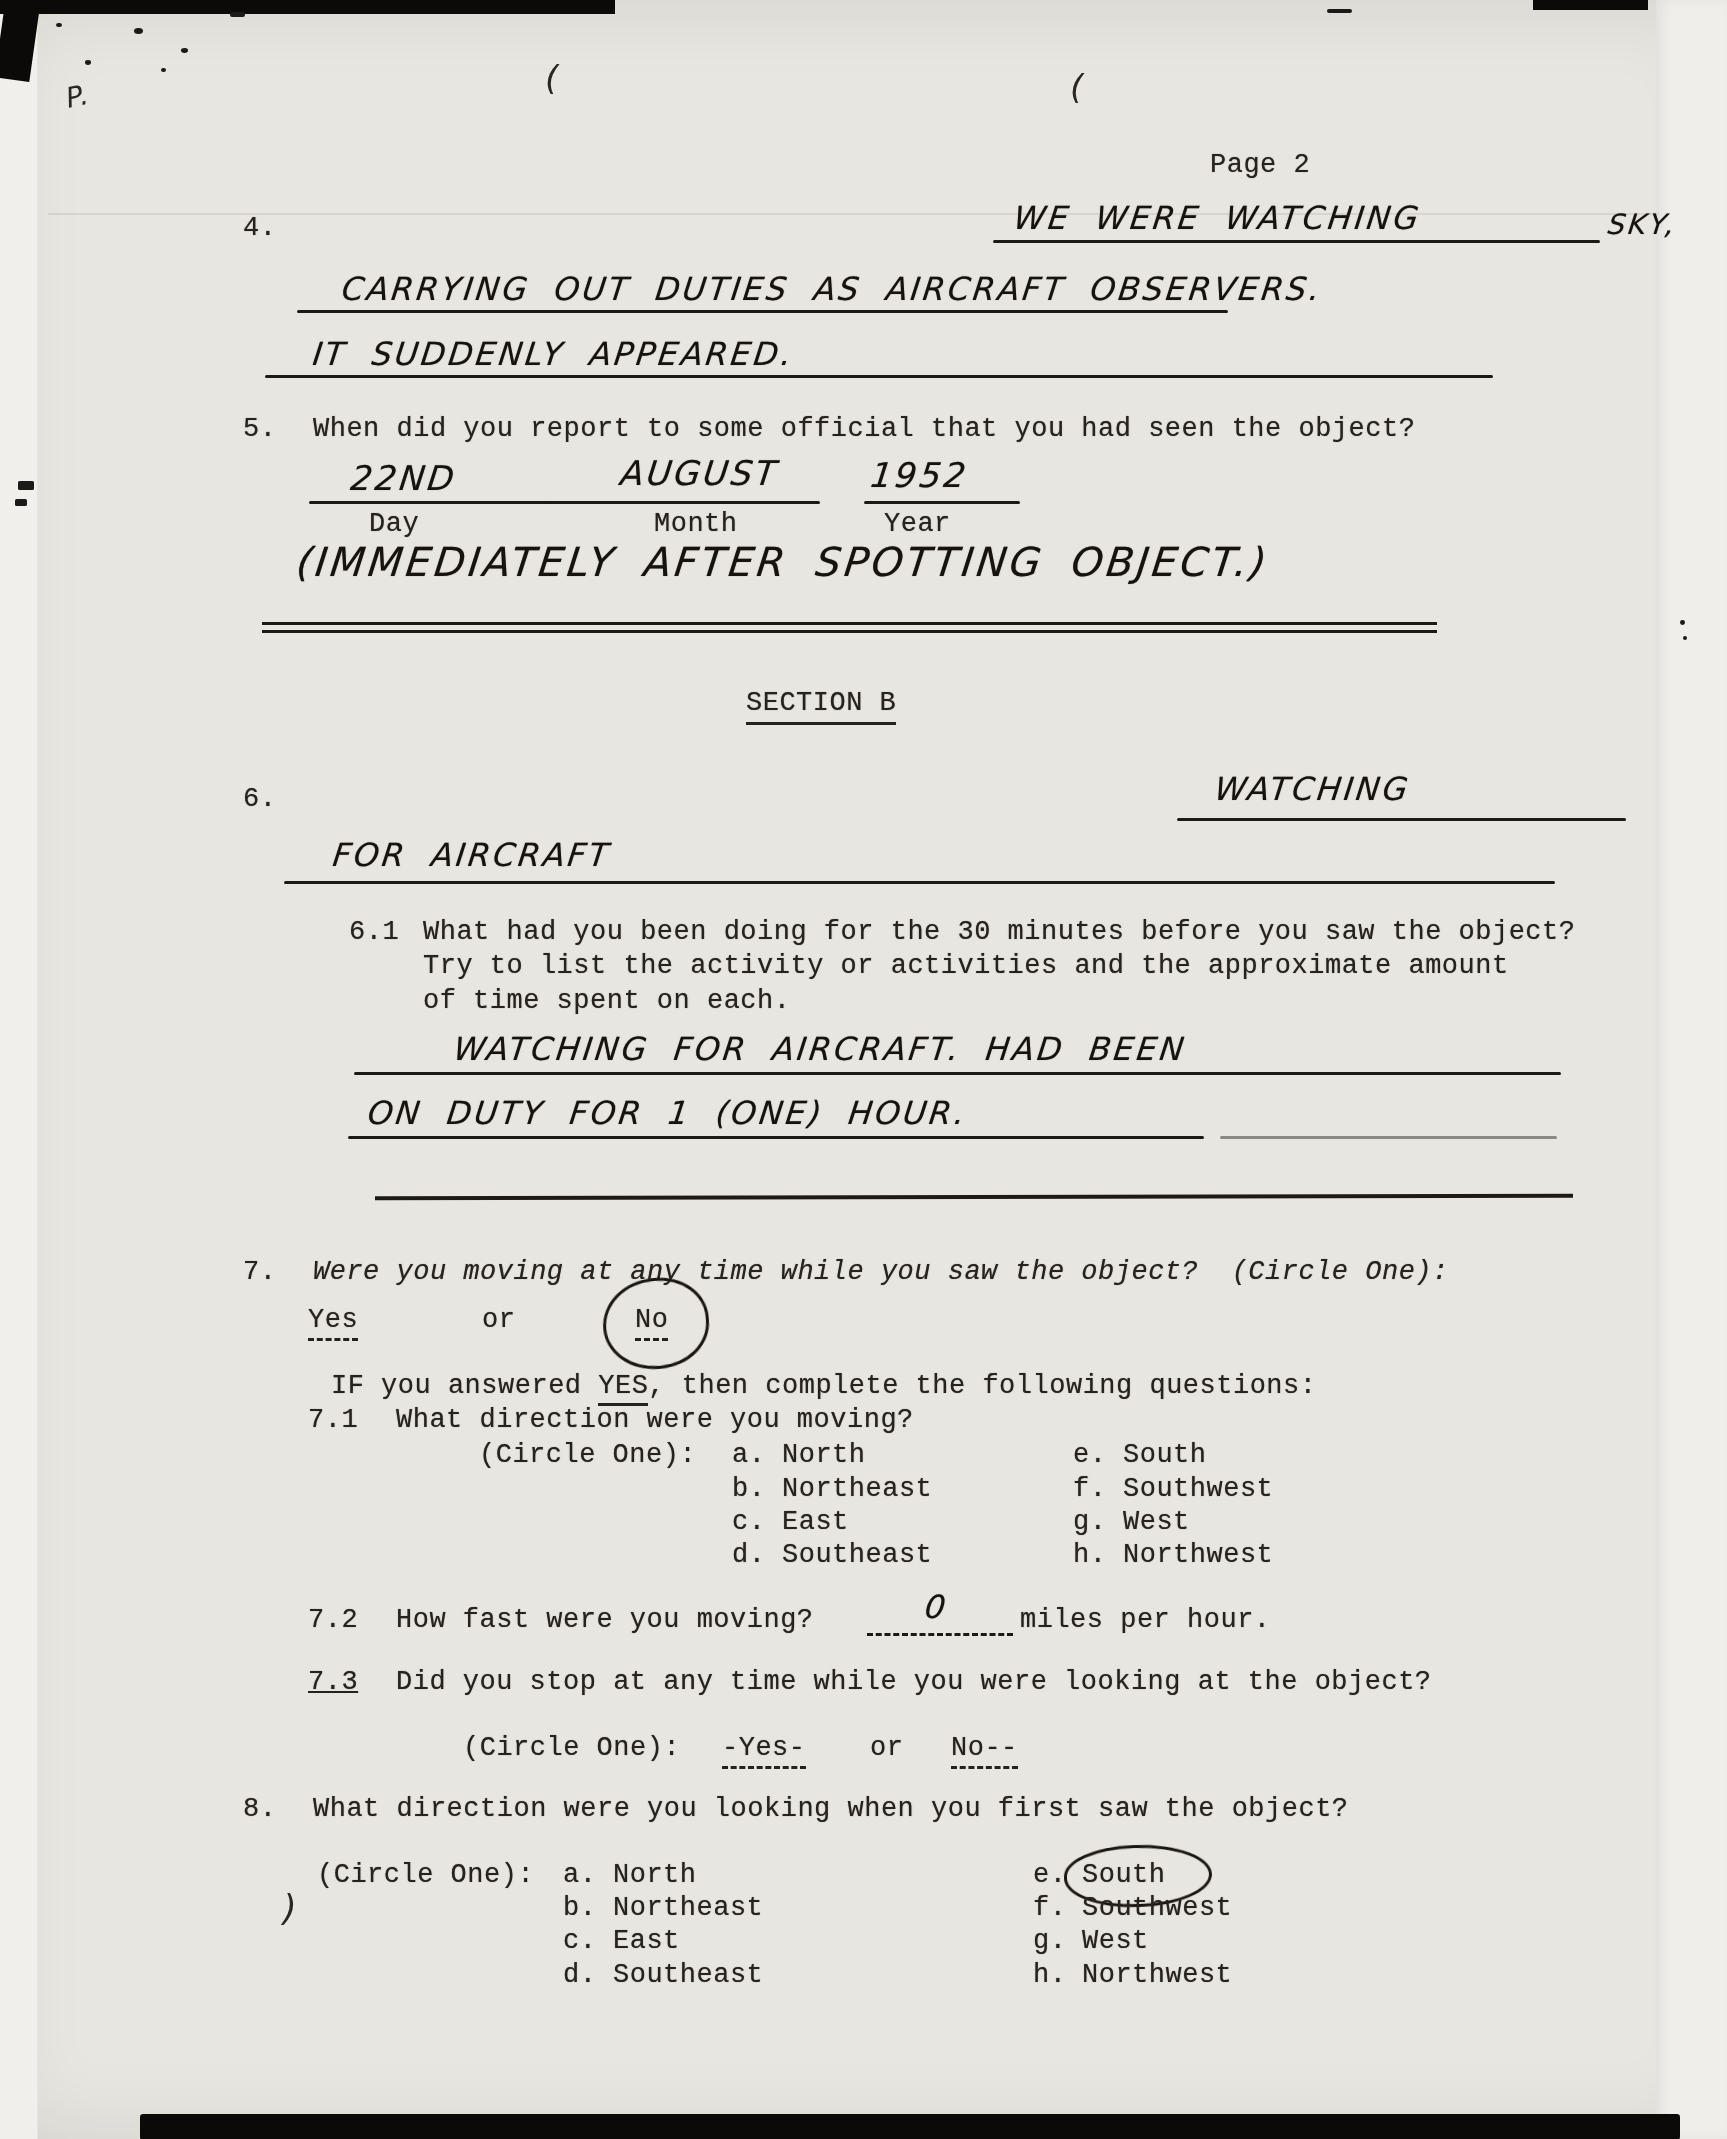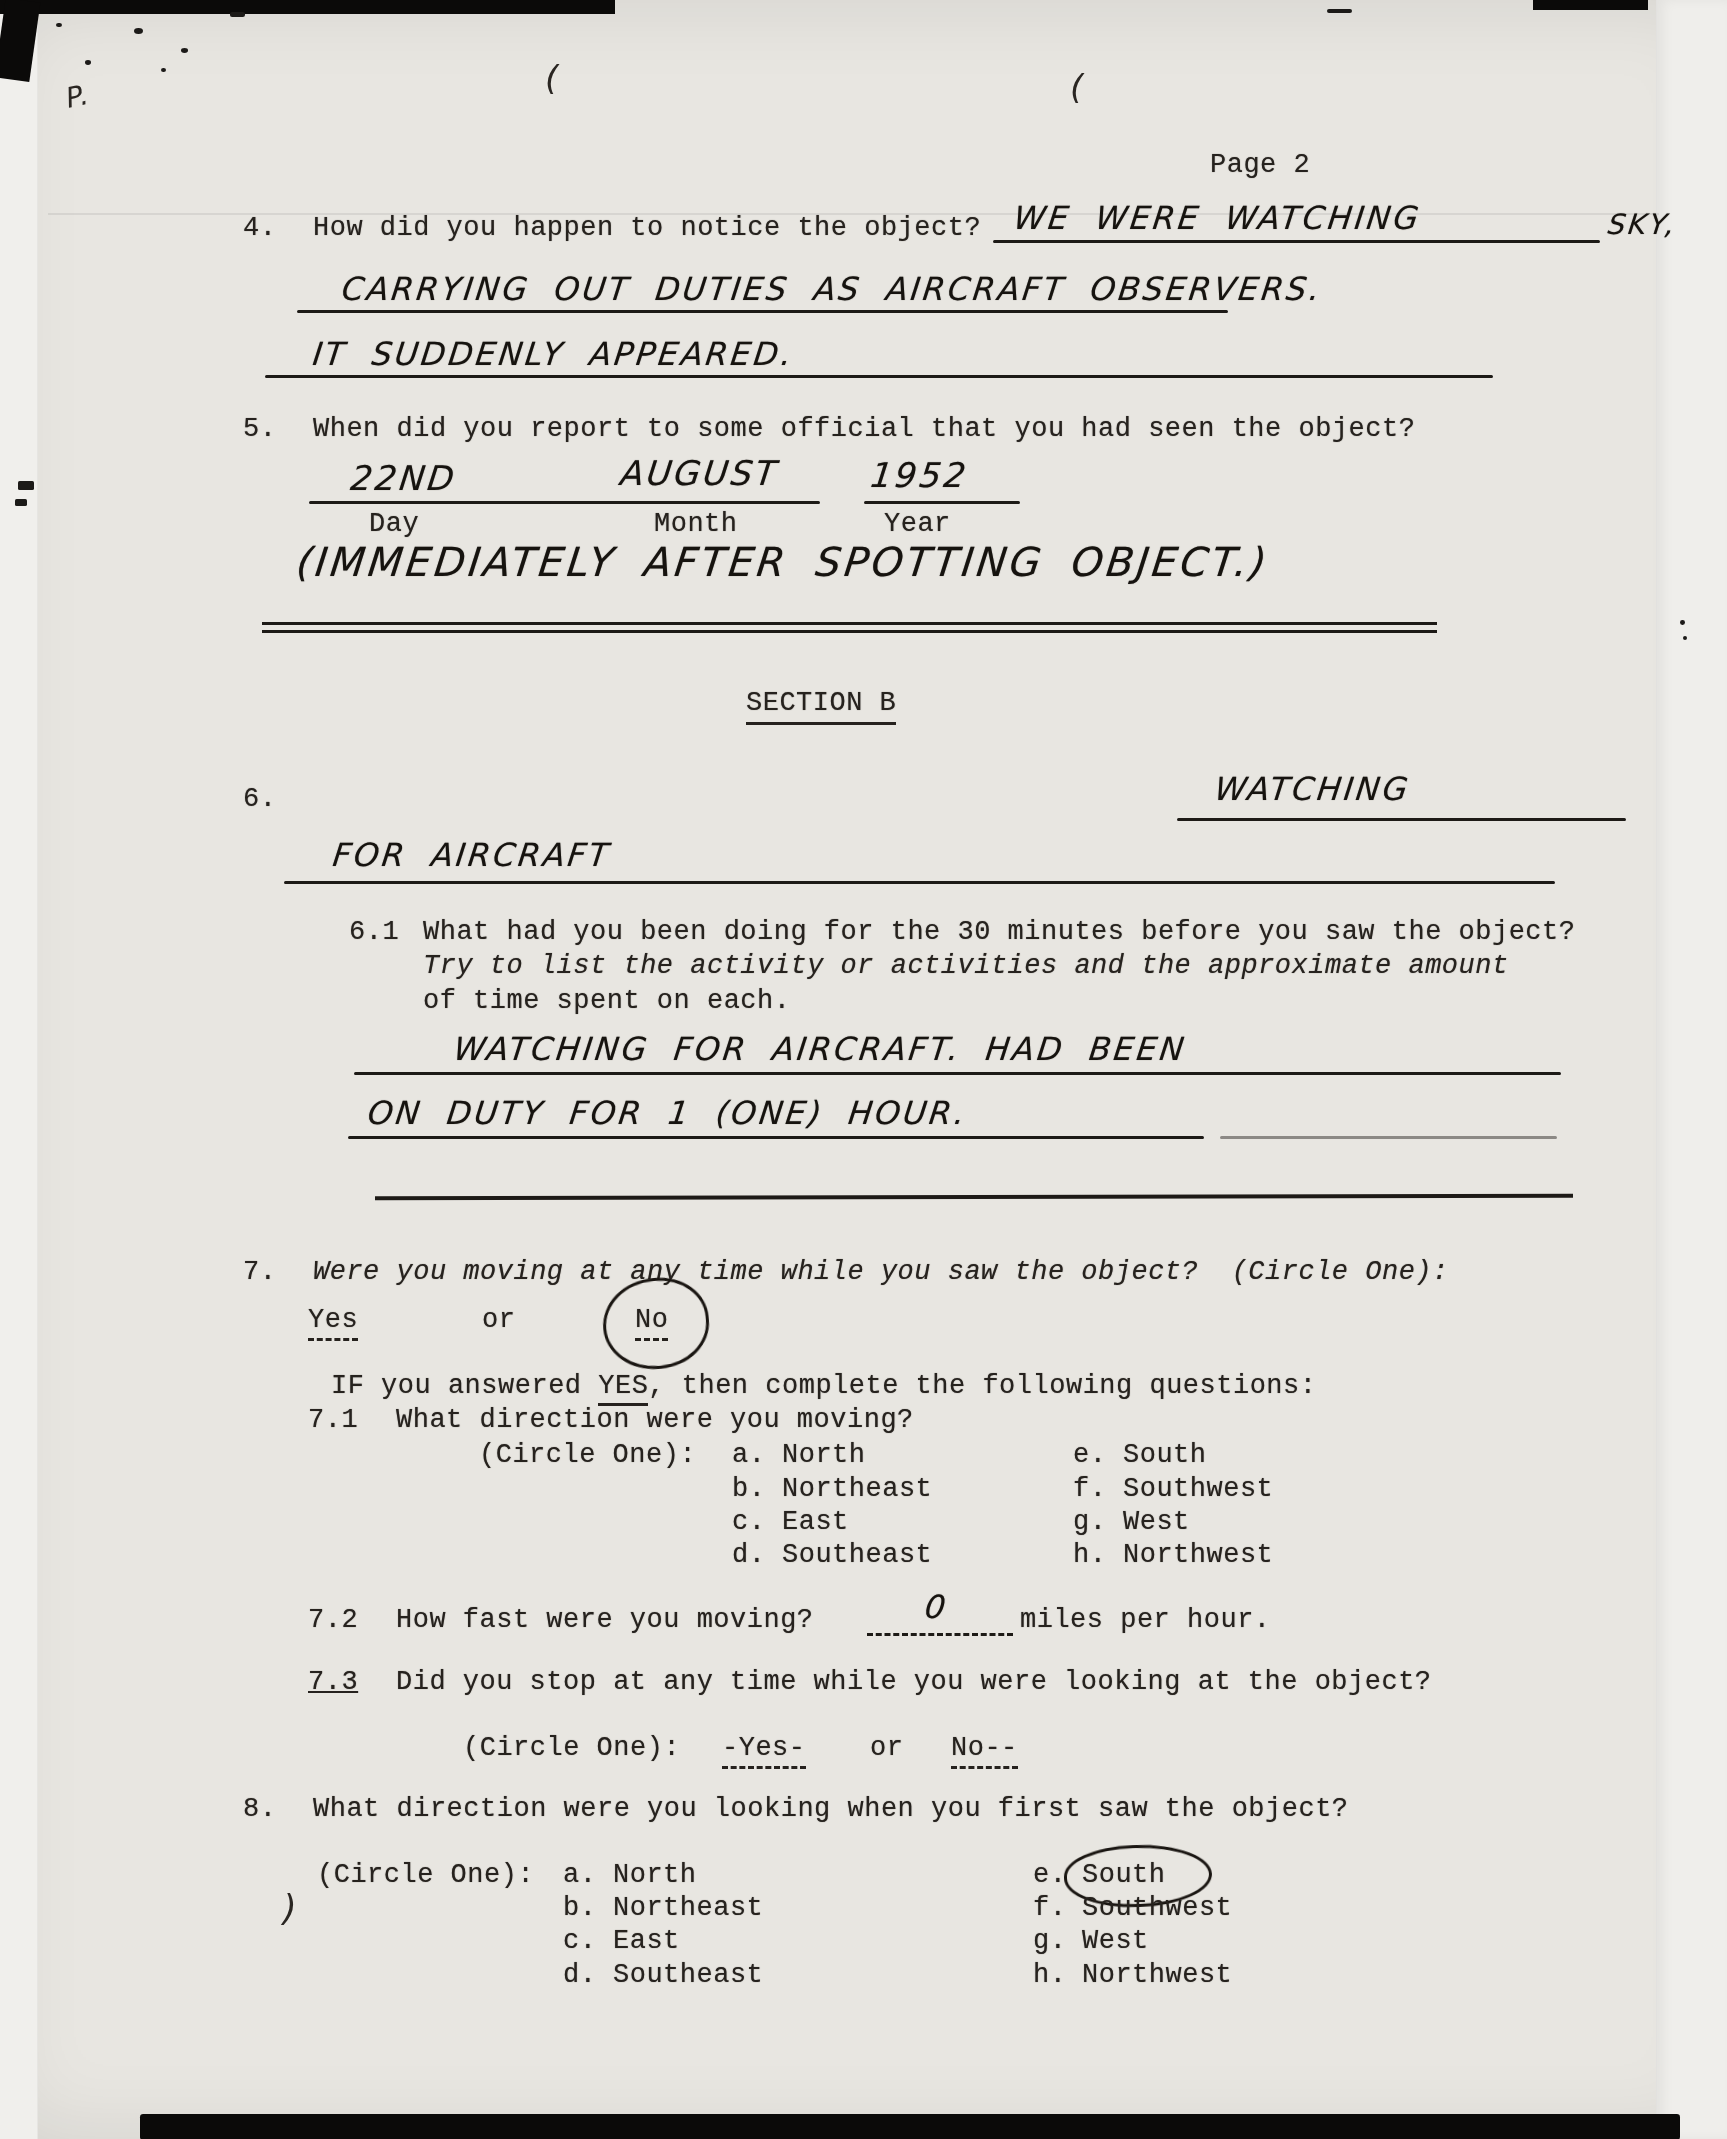--- a/index.html
+++ b/index.html
@@ -59,21 +59,20 @@
   <div class="speck" style="left:1680px;top:620px;width:4.8px;height:4.8px;"></div>
   <div class="speck" style="left:1683px;top:636px;width:4.3px;height:4.3px;"></div>
   <span class="mark" style="left:66px;top:80px;font-size:28px;transform:rotate(-12deg);">P.</span>
   <span class="mark" style="left:545px;top:58px;font-size:34px;">(</span>
   <span class="mark" style="left:1070px;top:67px;font-size:34px;">(</span>
   <span class="mark" style="left:283px;top:1888px;font-size:35px;">)</span>
 
   <div class="typed" style="left:1210px;top:149px;">Page 2</div>
 
   <div class="typed" style="left:243px;top:212px;">4.</div>
-  <div class="typed" style="left:313px;top:212px;">How did you happen to notice the object?</div>
   <div class="hand" style="left:1014px;top:201px;">WE WERE WATCHING</div>
   <div class="ansline" style="left:993px;top:240px;width:607px;"></div>
   <div class="hand" style="left:1608px;top:208px;font-size:28px;">SKY,</div>
   <div class="hand" style="left:342px;top:272px;">CARRYING OUT DUTIES AS AIRCRAFT OBSERVERS.</div>
   <div class="ansline" style="left:297px;top:310px;width:931px;"></div>
   <div class="hand" style="left:313px;top:337px;">IT SUDDENLY APPEARED.</div>
   <div class="ansline" style="left:265px;top:375px;width:1228px;"></div>
 
   <div class="typed" style="left:243px;top:413px;">5.</div>
   <div class="typed" style="left:313px;top:413px;">When did you report to some official that you had seen the object?</div>
@@ -96,21 +95,21 @@
   <div class="typed" style="left:746px;top:687px;"><span class="u-solid">SECTION B</span></div>
 
   <div class="typed" style="left:243px;top:783px;">6.</div>
   <div class="hand" style="left:1215px;top:772px;">WATCHING</div>
   <div class="ansline" style="left:1177px;top:818px;width:449px;"></div>
   <div class="hand" style="left:333px;top:838px;">FOR AIRCRAFT</div>
   <div class="ansline" style="left:284px;top:881px;width:1271px;"></div>
 
   <div class="typed" style="left:349px;top:916px;">6.1</div>
   <div class="typed" style="left:423px;top:916px;text-align:center;">What had you been doing for the 30 minutes before you saw the object?</div>
-  <div class="typed" style="left:423px;top:950px;font-style:italic;">Try to list the activity or activities and the approximate amount</div>
+  <div class="typed" style="left:423px;top:950px;">Try to list the activity or activities and the approximate amount</div>
   <div class="typed" style="left:423px;top:985px;">of time spent on each.</div>
   <div class="hand" style="left:454px;top:1032px;">WATCHING FOR AIRCRAFT. HAD BEEN</div>
   <div class="ansline" style="left:354px;top:1072px;width:1207px;"></div>
   <div class="hand" style="left:368px;top:1096px;">ON DUTY FOR 1 (ONE) HOUR.</div>
   <div class="ansline" style="left:348px;top:1136px;width:856px;"></div>
   <div class="ansline faint" style="left:1220px;top:1136px;width:337px;"></div>
 
   <div class="rule-heavy"></div>
 
   <div class="typed" style="left:243px;top:1256px;">7.</div>

